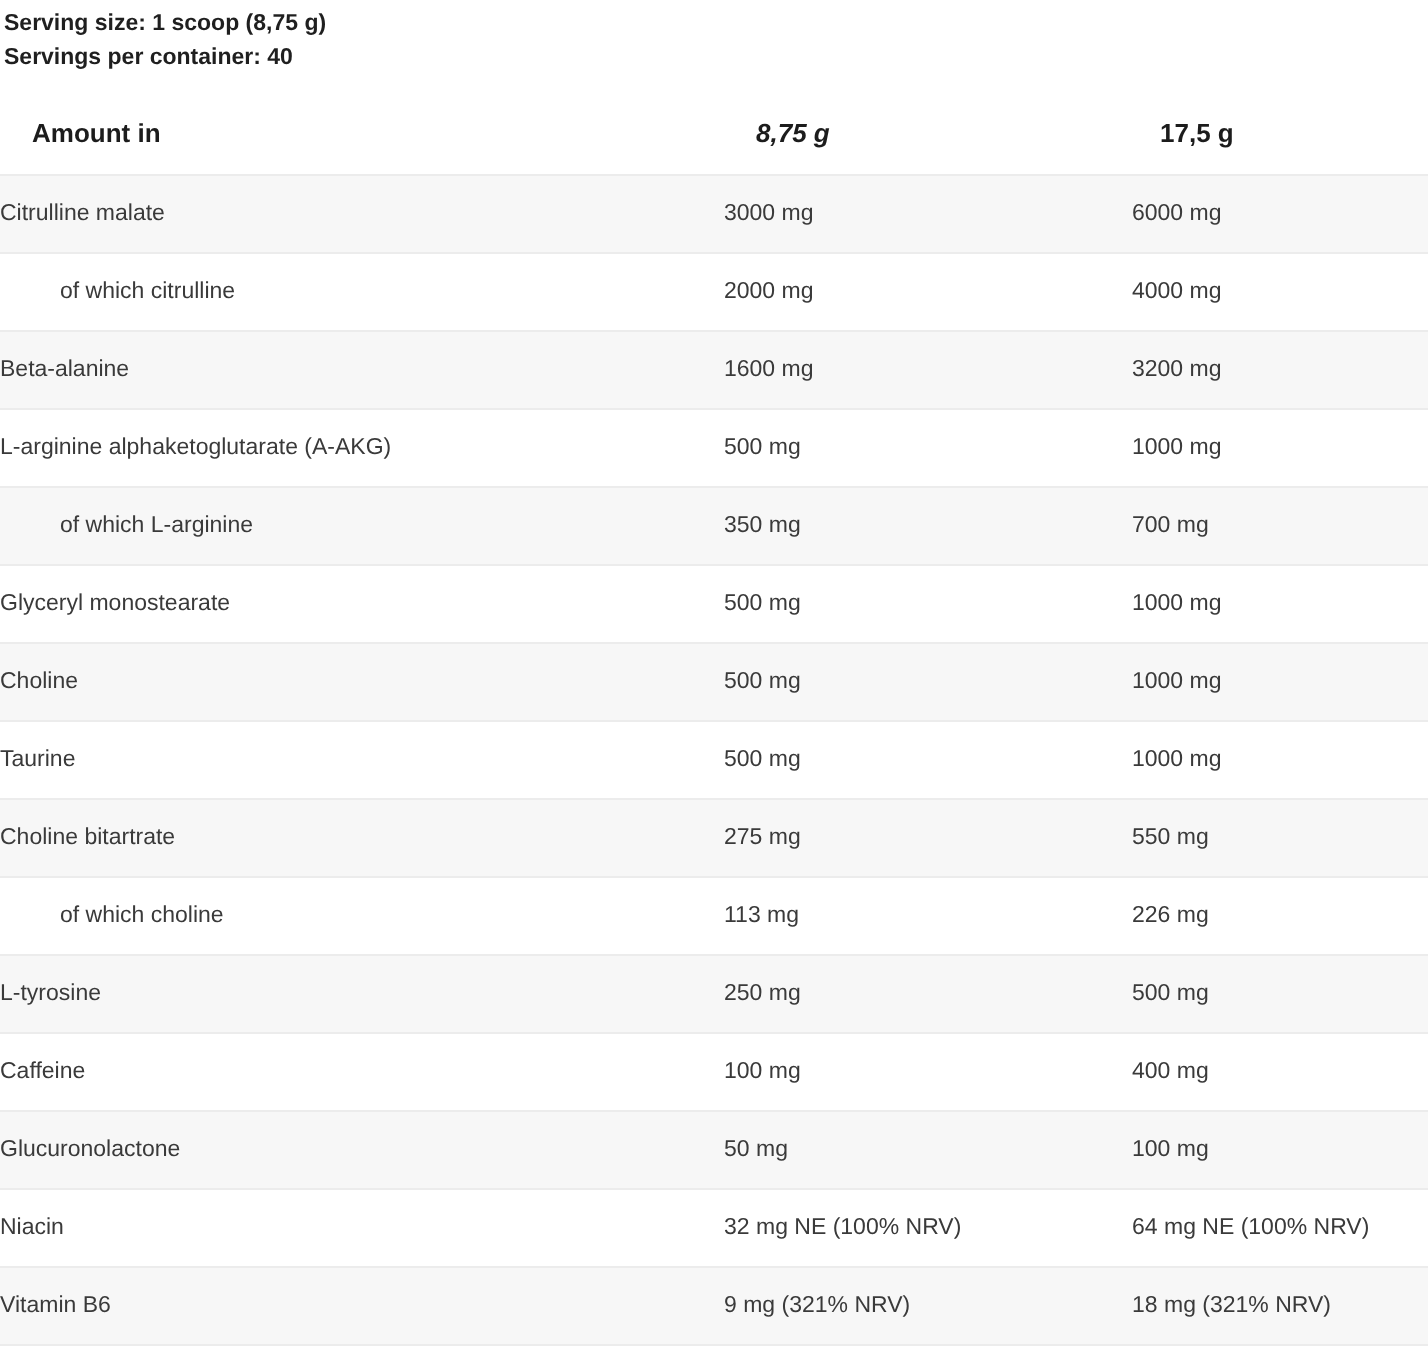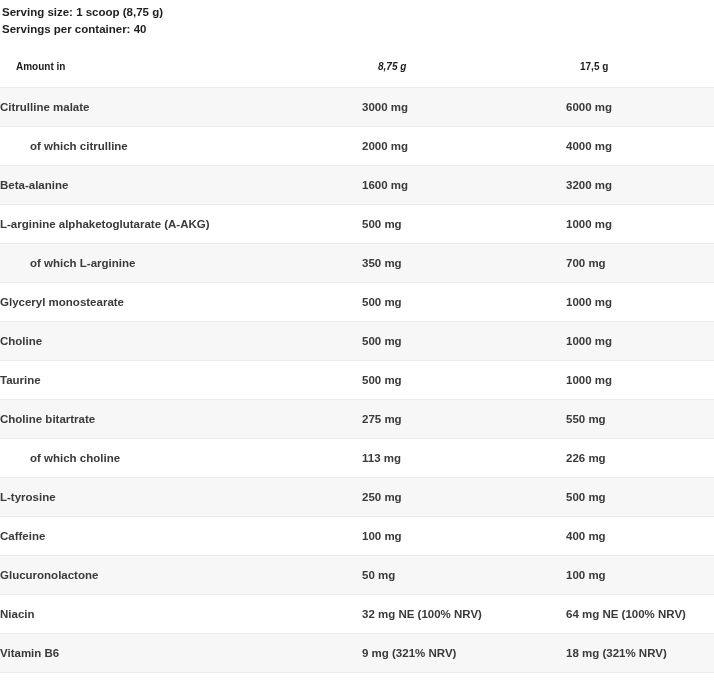--- a/index.html
+++ b/index.html
@@ -36,30 +36,30 @@
     table-layout: fixed;
   }
   table.nutrition col.c0 { width: 362px; }
   table.nutrition col.c1 { width: 204px; }
   table.nutrition col.c2 { width: 148px; }
 
   table.nutrition th,
   table.nutrition td {
     text-align: left;
     font-size: 11.5px;
-    font-weight: bold;
+    font-weight: normal;
     color: #3a3a3a;
     padding: 12px 0 12px 0;
     vertical-align: middle;
     line-height: 14px;
   }
   table.nutrition thead th {
     font-weight: bold;
     color: #1c1c1c;
-    font-size: 10px;
+    font-size: 13px;
     padding: 13px 0 13px 0;
     border-bottom: 1px solid #ececec;
   }
   table.nutrition thead th.h0 { padding-left: 16px; }
   table.nutrition thead th.h1 { padding-left: 16px; font-style: italic; }
   table.nutrition thead th.h2 { padding-left: 14px; }
 
   table.nutrition tbody tr { border-bottom: 1px solid #ececec; }
   table.nutrition tbody tr.shade { background: #f7f7f7; }
   table.nutrition tbody tr.plain { background: #ffffff; padding-left: 44px; }

